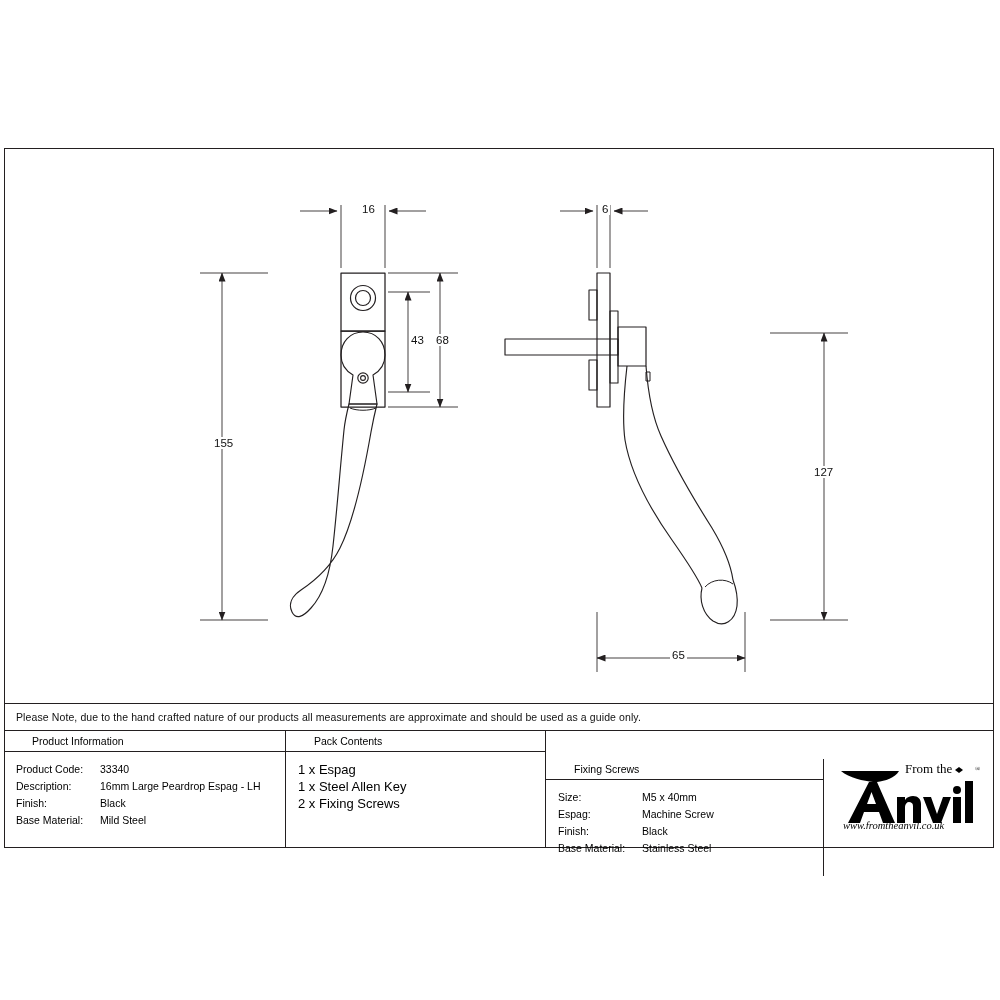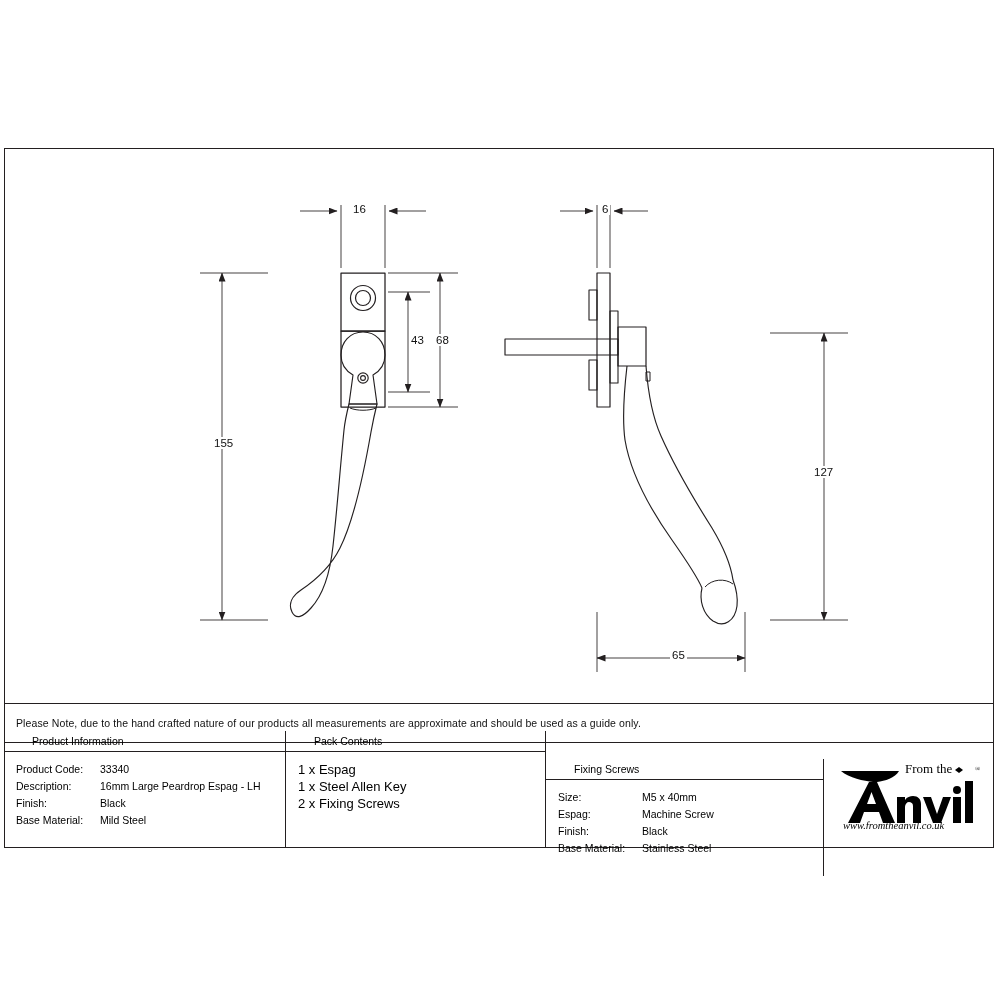--- a/index.html
+++ b/index.html
@@ -37,21 +37,21 @@
     width: 1000px;
     height: 1000px;
     pointer-events: none;
   }
   
   .note-row {
     position: absolute;
     left: 4px;
     top: 703px;
     width: 990px;
-    height: 40px;
+    height: 28px;
     border-top: 1.6px solid #231f20;
     border-bottom: 1.6px solid #231f20;
     box-sizing: border-box;
     display: flex;
     align-items: center;
   }
   .note-text {
     padding-left: 12px;
     font-size: 10.5px;
     color: #111;
@@ -234,21 +234,21 @@
         <path d="M770,620 L848,620"></path>
         <path d="M824,333 L824,620" marker-start="url(#arRev)" marker-end="url(#ar)"></path>
 
         <path d="M597,612 L597,672"></path>
         <path d="M745,612 L745,672"></path>
         <path d="M597,658 L745,658" marker-start="url(#arRev)" marker-end="url(#ar)"></path>
       </g>
     </g>
   </svg>
 
-  <div class="dim" style="left:351px; top:203px;">16</div>
+  <div class="dim" style="left:360px; top:203px;">16</div>
   <div class="dim" style="left:409px; top:334px;">43</div>
   <div class="dim" style="left:434px; top:334px;">68</div>
   <div class="dim" style="left:212px; top:437px;text-align:center;">155</div>
   <div class="dim" style="left:600px; top:203px;">6</div>
   <div class="dim" style="left:812px; top:466px;">127</div>
   <div class="dim" style="left:662px; top:649px;margin-left:8px;">65</div>
 
   <div class="note-row">
     <div class="note-text">Please Note, due to the hand crafted nature of our products all measurements are approximate and should be used as a guide only.</div>
   </div>

